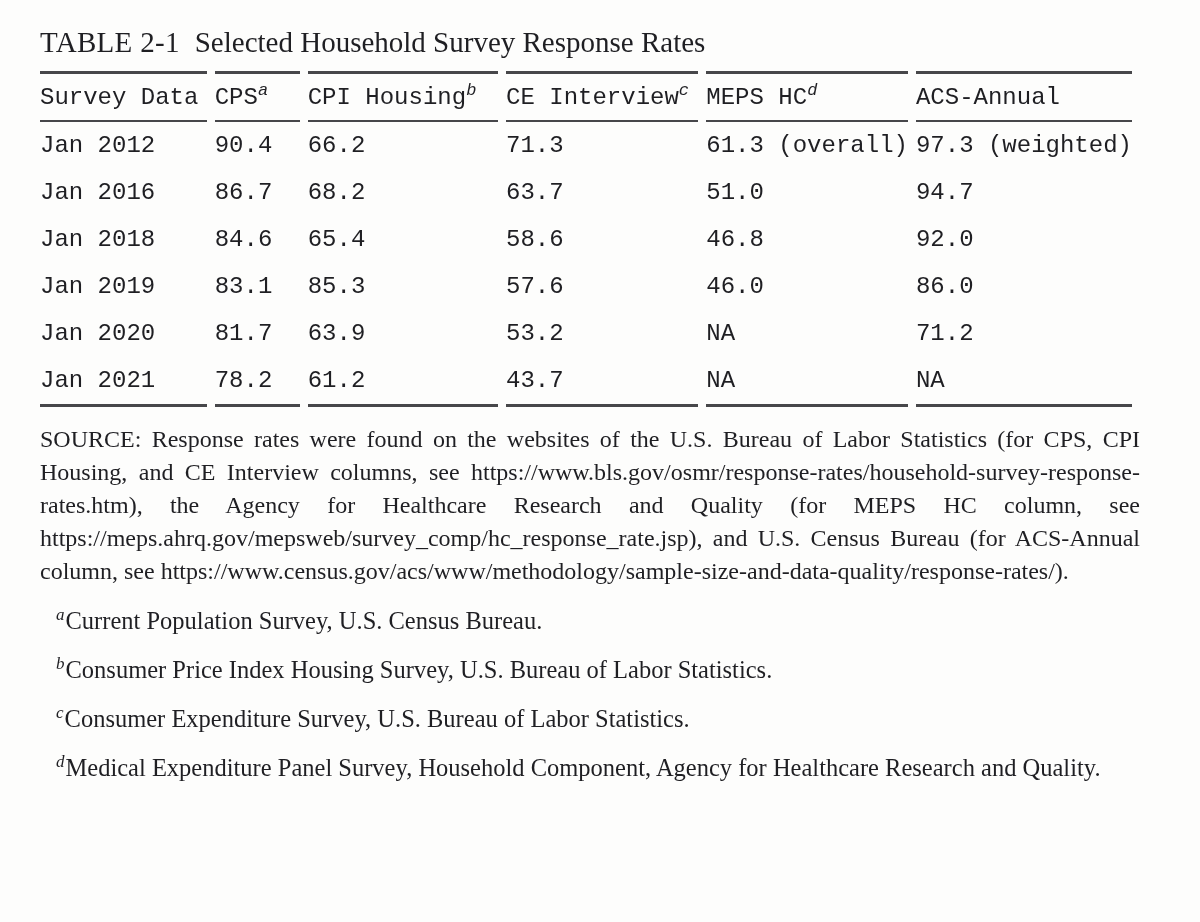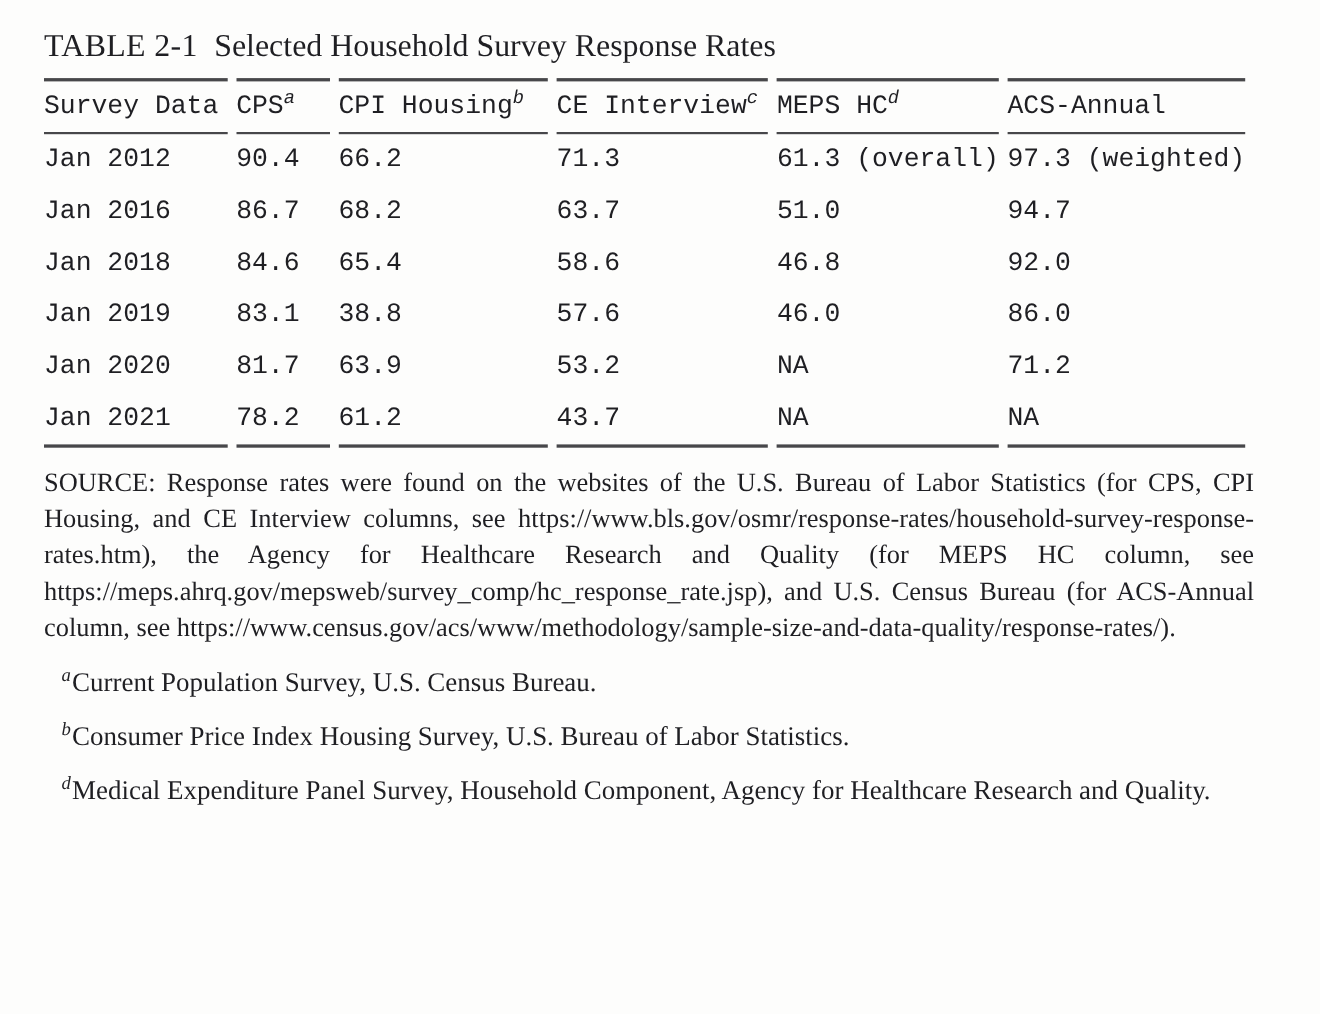--- a/index.html
+++ b/index.html
@@ -114,21 +114,21 @@
         <td>Jan 2018</td>
         <td>84.6</td>
         <td>65.4</td>
         <td>58.6</td>
         <td>46.8</td>
         <td>92.0</td>
       </tr>
       <tr>
         <td>Jan 2019</td>
         <td>83.1</td>
-        <td>38.8</td>
+        <td>85.3</td>
         <td>57.6</td>
         <td>46.0</td>
         <td>86.0</td>
       </tr>
       <tr>
         <td>Jan 2020</td>
         <td>81.7</td>
         <td>63.9</td>
         <td>53.2</td>
         <td>NA</td>
@@ -142,15 +142,16 @@
         <td>NA</td>
         <td>NA</td>
       </tr>
     </tbody>
   </table>
 
   <p class="source">SOURCE: Response rates were found on the websites of the U.S. Bureau of Labor Statistics (for CPS, CPI Housing, and CE Interview columns, see https://www.bls.gov/osmr/response-rates/household-survey-response-rates.htm), the Agency for Healthcare Research and Quality (for MEPS HC column, see https://meps.ahrq.gov/mepsweb/survey_comp/hc_response_rate.jsp), and U.S. Census Bureau (for ACS-Annual column, see https://www.census.gov/acs/www/methodology/sample-size-and-data-quality/response-rates/).</p>
 
   <p class="footnote"><sup class="supit">a</sup><span>Current Population Survey, U.S. Census Bureau.</span></p>
   <p class="footnote"><sup class="supit">b</sup><span>Consumer Price Index Housing Survey, U.S. Bureau of Labor Statistics.</span></p>
+  <p class="footnote"><sup class="supit">c</sup><span>Consumer Expenditure Survey, U.S. Bureau of Labor Statistics.</span></p>
   <p class="footnote"><sup class="supit">d</sup><span>Medical Expenditure Panel Survey, Household Component, Agency for Healthcare Research and Quality.</span></p>
 
 </div>
 
 </body></html>

